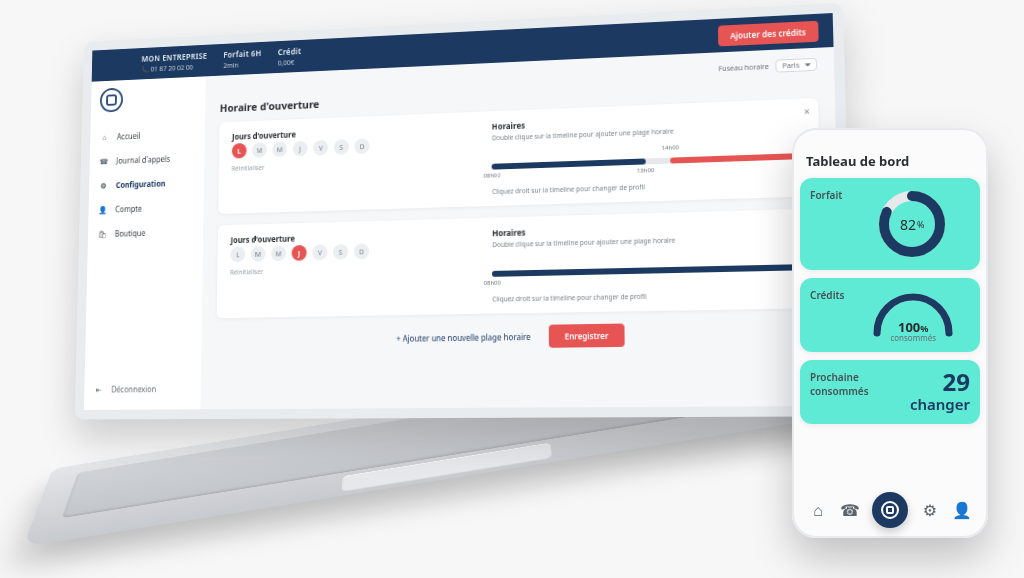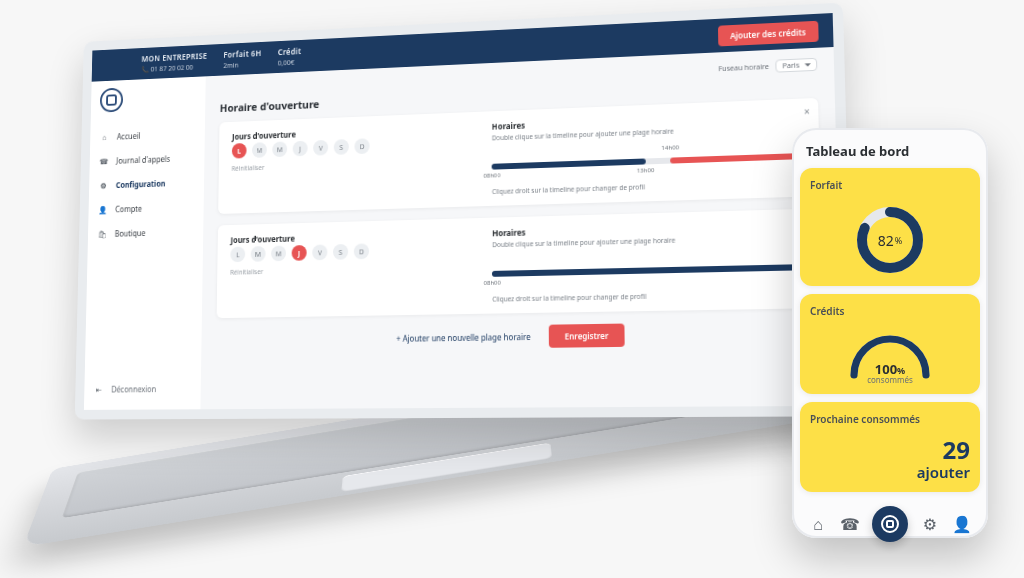--- a/index.html
+++ b/index.html
@@ -92,22 +92,22 @@
   .hint{font-size:6.5px;color:#7a8088;margin-top:14px}
 
   .actions{display:flex;justify-content:center;align-items:center;gap:18px;margin-top:4px}
   .link-add{font-size:8px;color:var(--navy);cursor:pointer}
   .btn-save{background:var(--red);color:#fff;border:none;border-radius:4px;padding:6px 16px;font-size:8px;font-weight:600;cursor:pointer}
 
   
   .phone{position:absolute;right:36px;top:128px;width:196px;height:410px;
     background:#fbfbfc;border-radius:24px;box-shadow:0 20px 40px rgba(0,0,0,.22),inset 0 0 0 2px #e8eaee;
     padding:12px 8px 8px 8px;display:flex;flex-direction:column;gap:8px;color:#2b2f33}
-  .ph-title{font-size:13px;font-weight:700;margin:2px 4px 0 6px}
-  .ph-card{background:#fde047;border-radius:12px;box-shadow:0 1px 6px rgba(0,0,0,.08);padding:10px;display:flex;flex-direction:column;gap:12px}
+  .ph-title{font-size:13px;font-weight:700;margin:12px 4px 0 6px}
+  .ph-card{background:#5eead4;border-radius:12px;box-shadow:0 1px 6px rgba(0,0,0,.08);padding:10px;display:flex;flex-direction:row;gap:12px}
   .ph-card-title{font-size:10px;color:#4a5056;font-weight:600}
   .gauge{position:relative;width:92px;height:54px;margin:0 auto}
   .gauge svg{width:100%;height:100%}
   .gauge-val{position:absolute;left:0;right:0;top:30px;text-align:center;font-weight:700}
   .gauge-sub{position:absolute;left:0;right:0;top:44px;text-align:center;font-size:8px;color:#6a7078}
   .ring{position:relative;width:72px;height:72px;margin:0 auto}
   .ring svg{width:100%;height:100%}
   .ring-val{position:absolute;inset:0;display:flex;align-items:center;justify-content:center;font-weight:400;font-size:14px}
   .ph-center{text-align:right}
   .ph-big{font-size:24px;font-weight:700;color:var(--navy);line-height:1}
@@ -293,21 +293,21 @@
           <span>100</span><span style="font-size:9px">%</span>
         </div>
         <div class="gauge-sub">consommés</div>
       </div>
     </div>
 
     <div class="ph-card">
       <div class="ph-card-title">Prochaine consommés</div>
       <div class="ph-center">
         <div class="ph-big">29</div>
-        <div class="ph-month">ajouter</div>
+        <div class="ph-month">changer</div>
       </div>
     </div>
 
     <div class="ph-nav">
       <div class="ph-ico">⌂</div>
       <div class="ph-ico">☎</div>
       <div class="ph-fab">
         <div class="ph-fab-inner"></div>
       </div>
       <div class="ph-ico">⚙</div>

